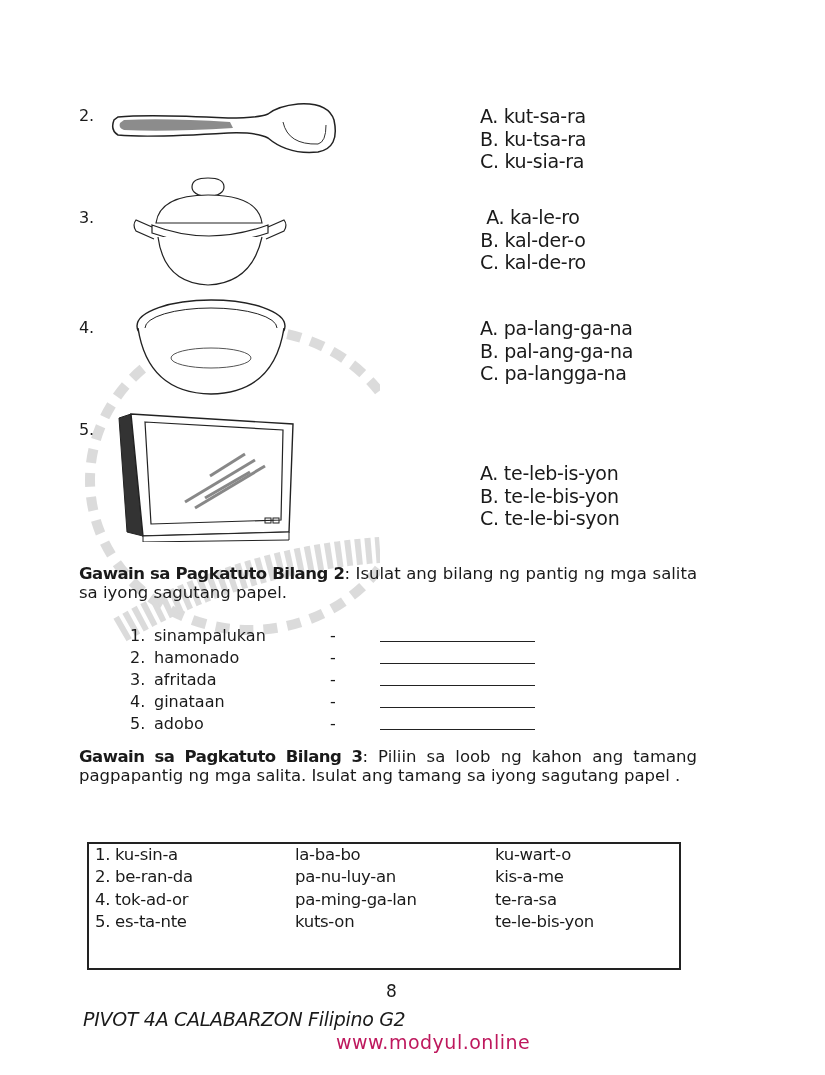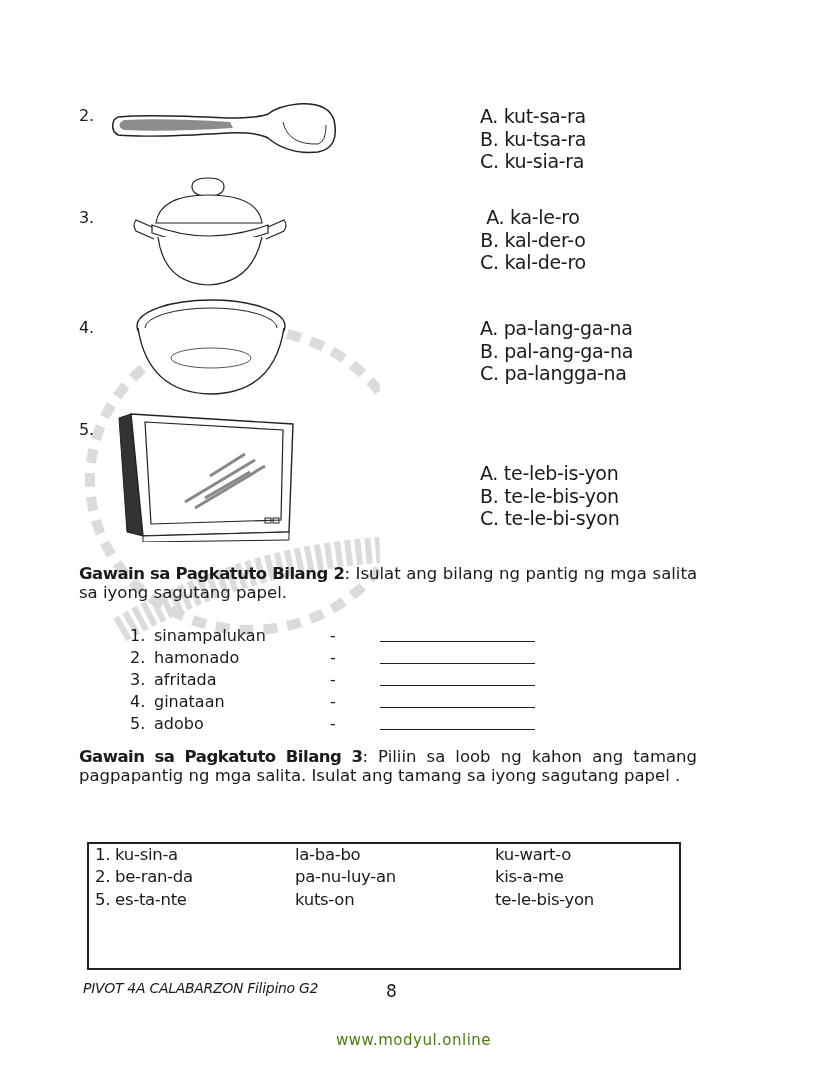--- a/index.html
+++ b/index.html
@@ -23,23 +23,23 @@
   .wl-row .dash { position: absolute; left: 200px; }
   .wl-row .blank { position: absolute; left: 250px; top: 16px; width: 155px; border-bottom: 1px solid #222; }
   .box {
     position: absolute; left: 87px; top: 842px; width: 590px; height: 124px;
     border: 2.5px solid #222; font-size: 16.5px; line-height: 22.3px; letter-spacing: -0.3px;
   }
   .box .row { position: relative; height: 22.3px; }
   .box .c1 { position: absolute; left: 6px; white-space: nowrap; }
   .box .c2 { position: absolute; left: 206px; white-space: nowrap; }
   .box .c3 { position: absolute; left: 406px; white-space: nowrap; }
-  .footer-left { font-size: 14px; font-style: italic; letter-spacing: -0.3px; }
+  .footer-left { font-size: 19px; font-style: italic; letter-spacing: -0.3px; margin-top: 28px; }
   .footer-page { font-size: 17px; }
-  .site { font-size: 15px; color: #4d7c0f; letter-spacing: 0.5px; }
+  .site { font-size: 19px; color: #be185d; letter-spacing: 0.5px; }
 </style>
 </head>
 <body>
 
 <svg class="watermark" viewBox="0 0 300 380">
   <ellipse cx="170" cy="180" rx="160" ry="150" fill="none" stroke="#999" stroke-width="10" stroke-dasharray="14 10"></ellipse>
   <path d="M40 330 Q160 260 300 250" stroke="#999" stroke-width="26" fill="none" stroke-dasharray="6 4"></path>
 </svg>
 
 <div class="abs num" style="left:79px;top:106px;">2.</div>
@@ -150,20 +150,25 @@
       <span class="c1">1.  ku-sin-a</span>
       <span class="c2">la-ba-bo</span>
       <span class="c3">ku-wart-o</span>
     </div>
     <div class="row">
       <span class="c1">2.  be-ran-da</span>
       <span class="c2">pa-nu-luy-an</span>
       <span class="c3">kis-a-me</span>
     </div>
     <div class="row">
+      <span class="c1">4.  tok-ad-or</span>
+      <span class="c2">pa-ming-ga-lan</span>
+      <span class="c3">te-ra-sa</span>
+    </div>
+    <div class="row">
       <span class="c1">5.  es-ta-nte</span>
       <span class="c2">kuts-on</span>
       <span class="c3">te-le-bis-yon</span>
     </div>
   </div>
 </div>
 
 <div class="abs footer-left" style="left:83px;top:980px;">PIVOT 4A CALABARZON Filipino G2</div>
 <div class="abs footer-page" style="left:386px;top:981px;">8</div>
 <div class="abs site" style="left:336px;top:1031px;">www.modyul.online</div>

